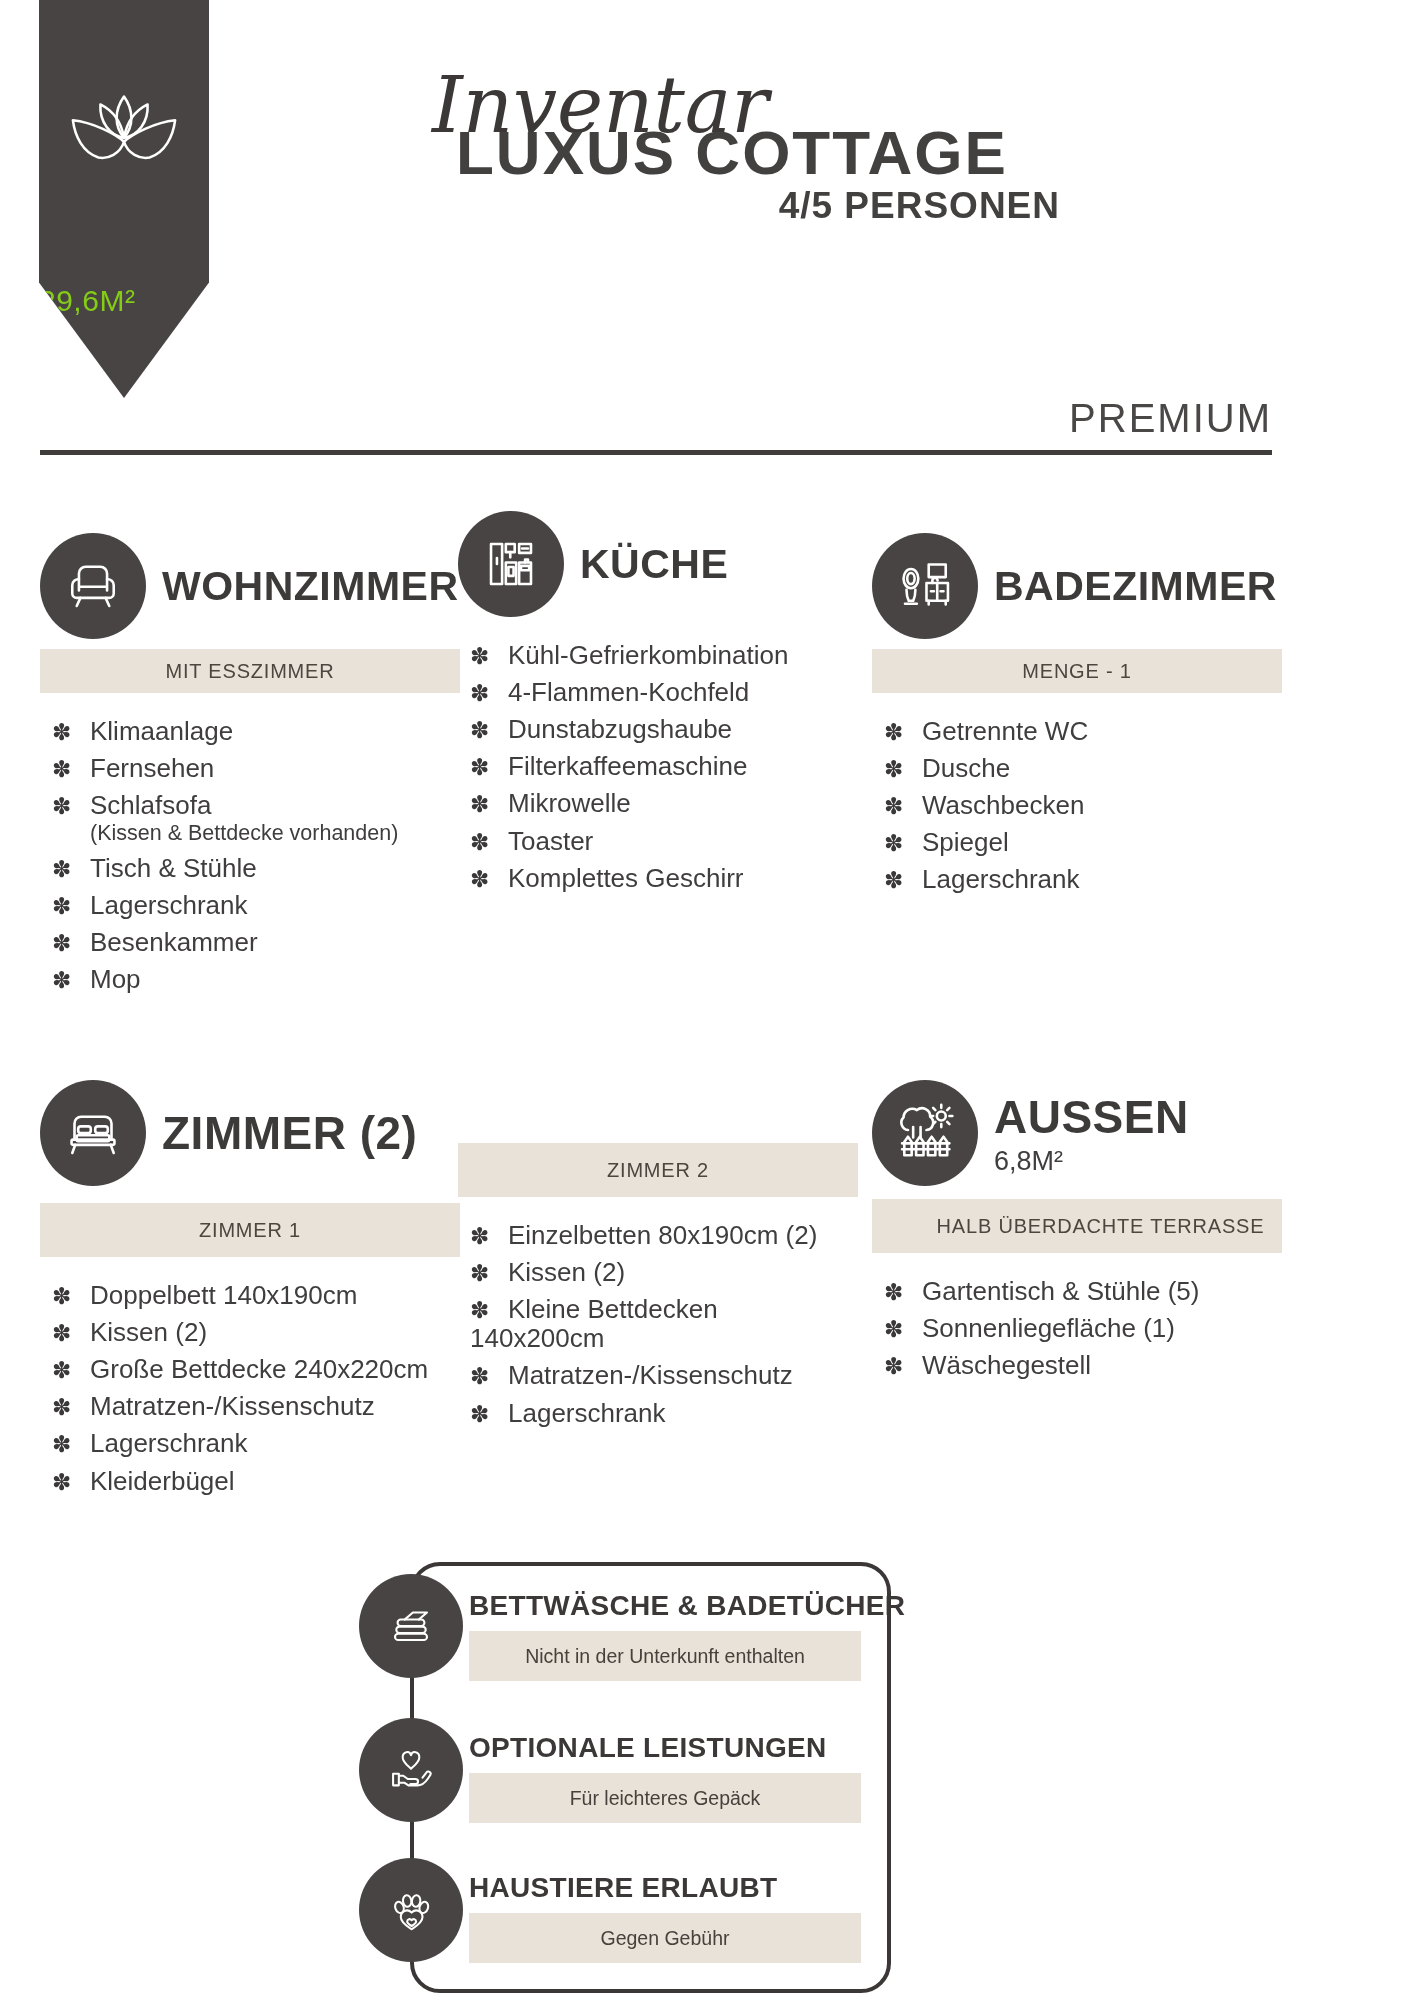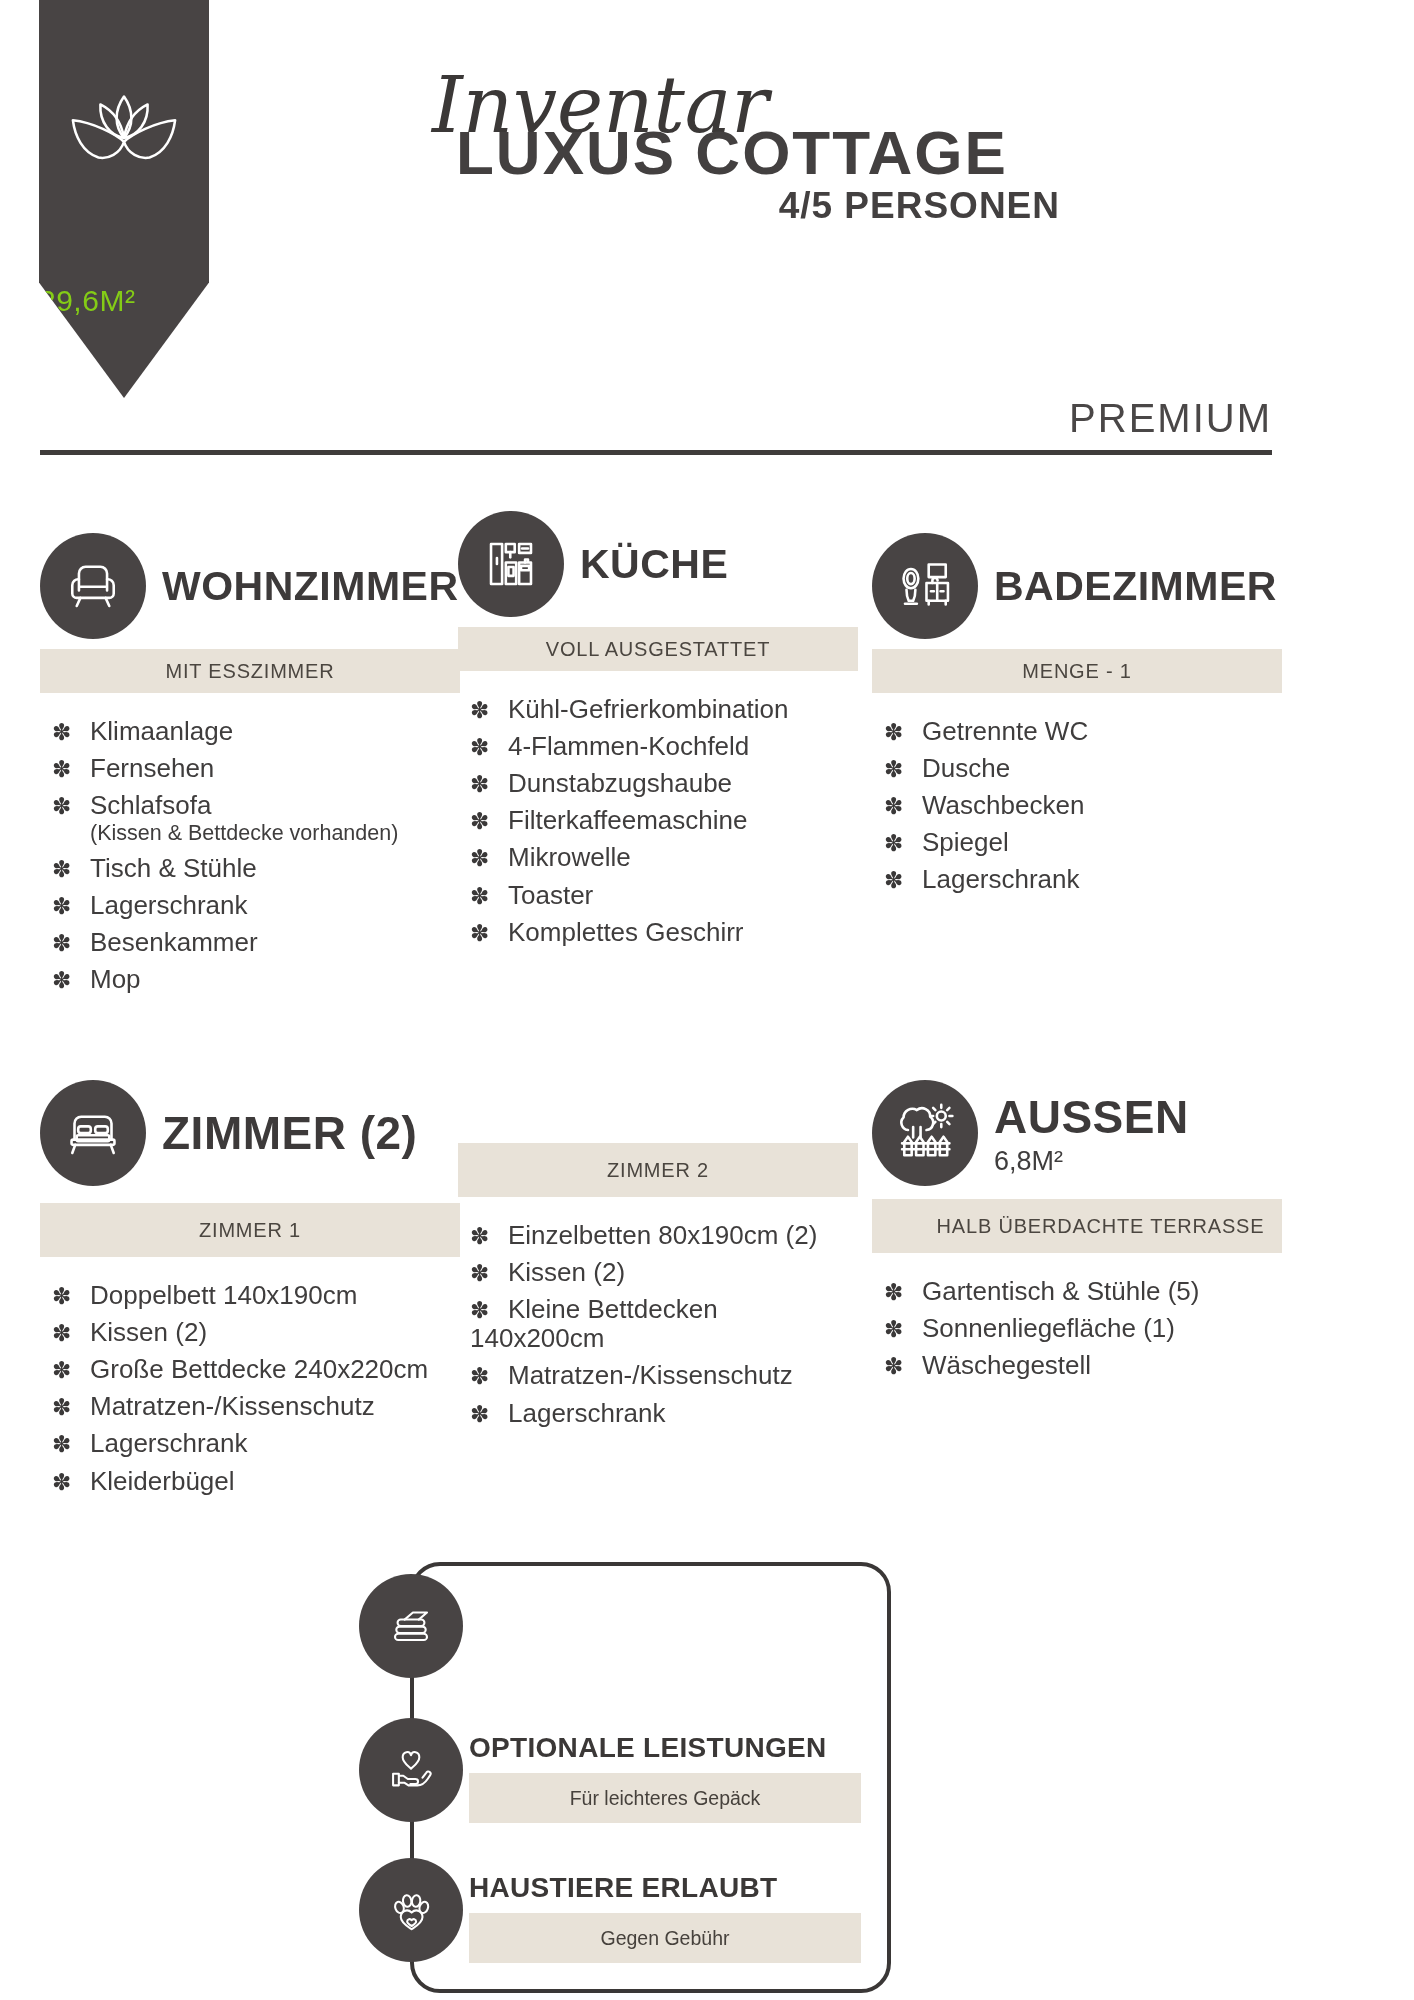--- a/index.html
+++ b/index.html
@@ -159,21 +159,20 @@
           <path d="M65 29 h8"></path>
           <rect x="43" y="48" width="14" height="29"></rect>
           <rect x="46.5" y="54" width="7" height="12"></rect>
           <rect x="61" y="48" width="16" height="29"></rect>
           <rect x="63.5" y="52.5" width="11" height="6"></rect>
           <path d="M69 48 v-4 h4 v2.5"></path>
         </svg>
       </div>
       <div class="sec-title">KÜCHE</div>
     </div>
-    <div class="banner">VOLL AUSGESTATTET</div>
     <ul class="inv-list">
 
         <li><span class="bullet"></span><span>Kühl-Gefrierkombination</span>
           
         </li>
 
         <li><span class="bullet"></span><span>4-Flammen-Kochfeld</span>
           
         </li>
 
@@ -350,20 +349,24 @@
 
   <div class="notice-box">
     <div class="notice-circle" id="circle-1">
       <svg viewBox="0 0 100 100">
         <path d="M40 40 l13 -11 h22 l-13 11"></path>
         <rect x="29" y="40" width="42" height="10" rx="5"></rect>
         <rect x="27" y="51" width="46" height="10" rx="5"></rect>
         <rect x="25" y="62" width="50" height="10" rx="5"></rect>
       </svg>
     </div>
+    <div class="notice-content" id="content-1">
+      <div class="notice-title">BETTWÄSCHE &amp; BADETÜCHER</div>
+      <div class="notice-banner">Nicht in der Unterkunft enthalten</div>
+    </div>
 
     <div class="notice-circle" id="circle-2">
       <svg viewBox="0 0 100 100">
         <path d="M50 48 c-4 -4 -13 -10 -13 -18 c0 -9 11 -11 13 -3 c2 -8 13 -6 13 3 c0 8 -9 14 -13 18 z"></path>
         <rect x="22" y="56" width="9" height="18"></rect>
         <path d="M31 59 h7 l7 5 h12 a4 4 0 0 1 0 8 h-8"></path>
         <path d="M31 70 h9 l6 4 h14 c7 0 12 -4 16 -10 l4 -6 a3.5 3.5 0 0 0 -6 -4 l-6 8"></path>
       </svg>
     </div>
     <div class="notice-content" id="content-2">

